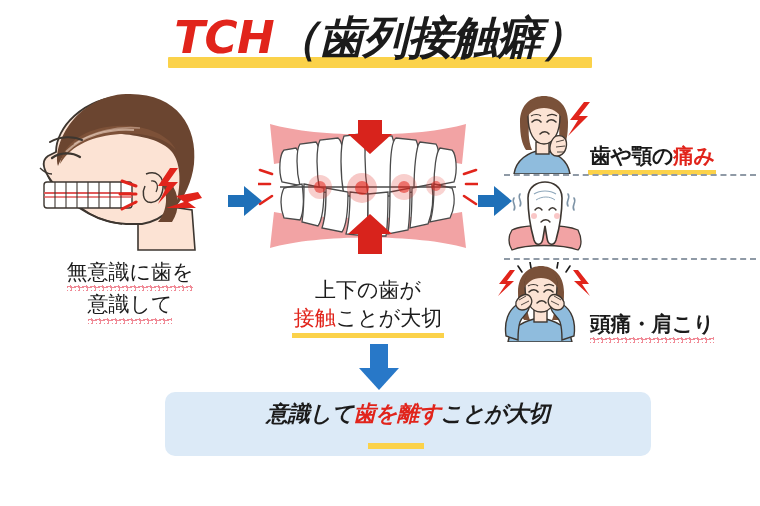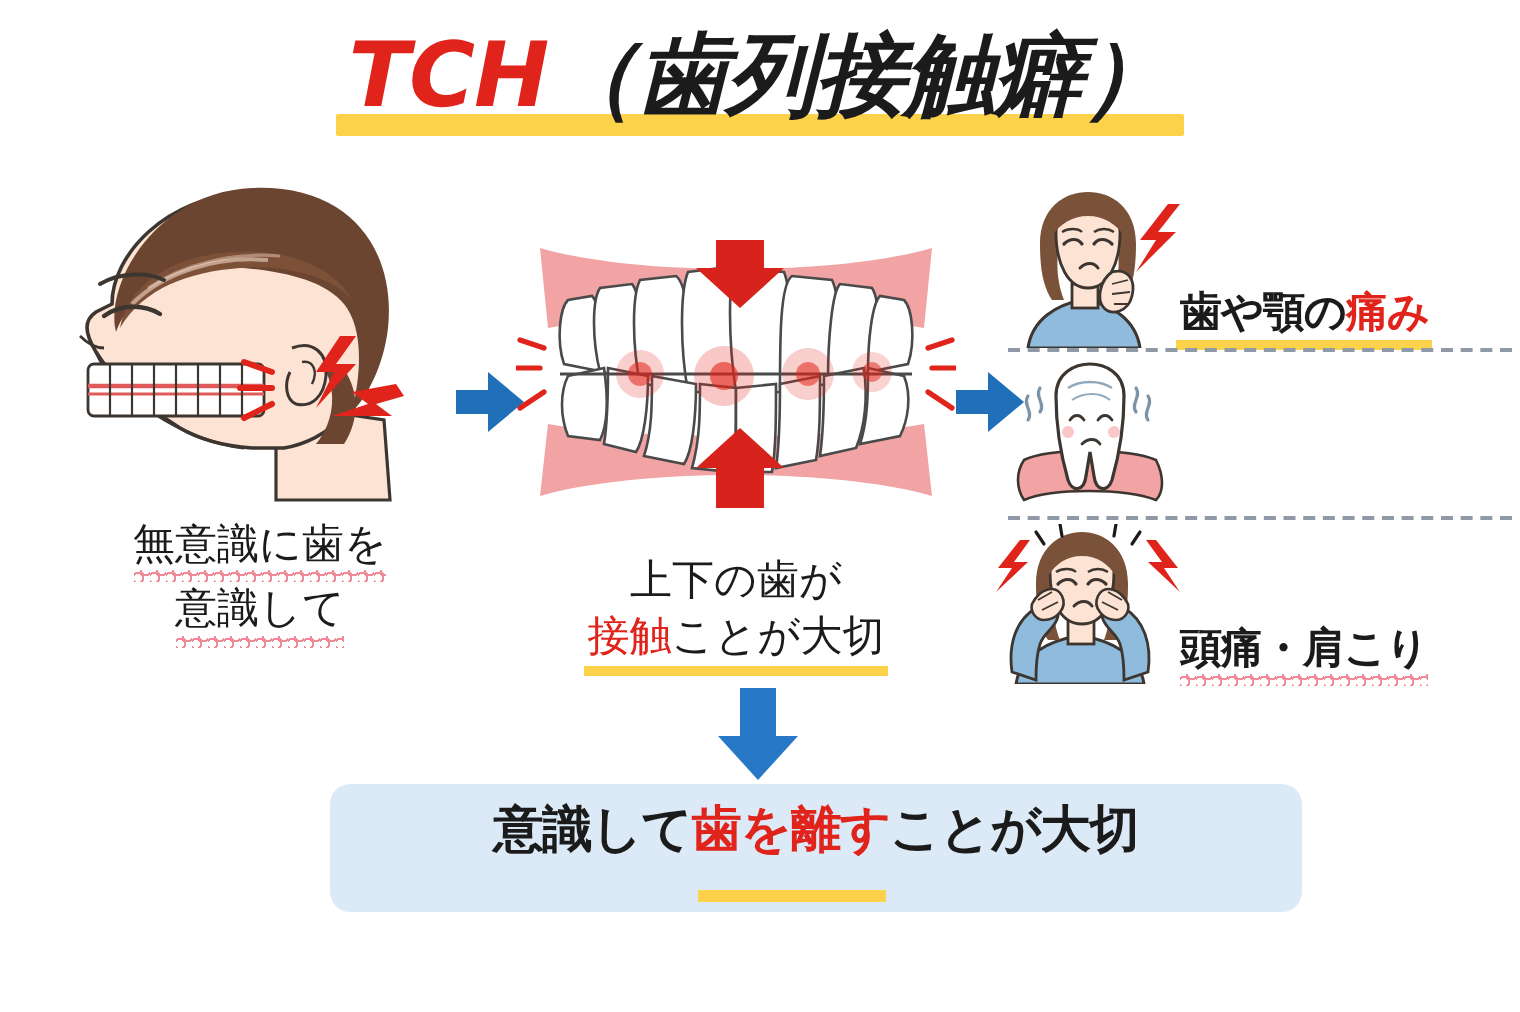--- a/index.html
+++ b/index.html
@@ -170,27 +170,28 @@
     position: absolute;
     left: 165px; top: 392px;
     width: 486px; height: 64px;
     background: #dceaf7;
     border-radius: 10px;
     display: flex;
     align-items: center;
     justify-content: center;
   }
   .banner-text {
-    font-size: 25px;
+    font-size: 22px;
     font-weight: bold;
     color: #1b1b1b;
     position: relative;
     padding-bottom: 20px;
     letter-spacing: -0.5px;
     white-space: nowrap;
+    font-style: italic;
   }
   .banner-text .ylineu { left: 102px; right: 126px; height: 6px; bottom: 0px; }
 </style>
 </head>
 <body>
 
 <div class="title-wrap">
   <div class="title-inner">
     <div class="title-hl"></div>
     <div class="title-text">

